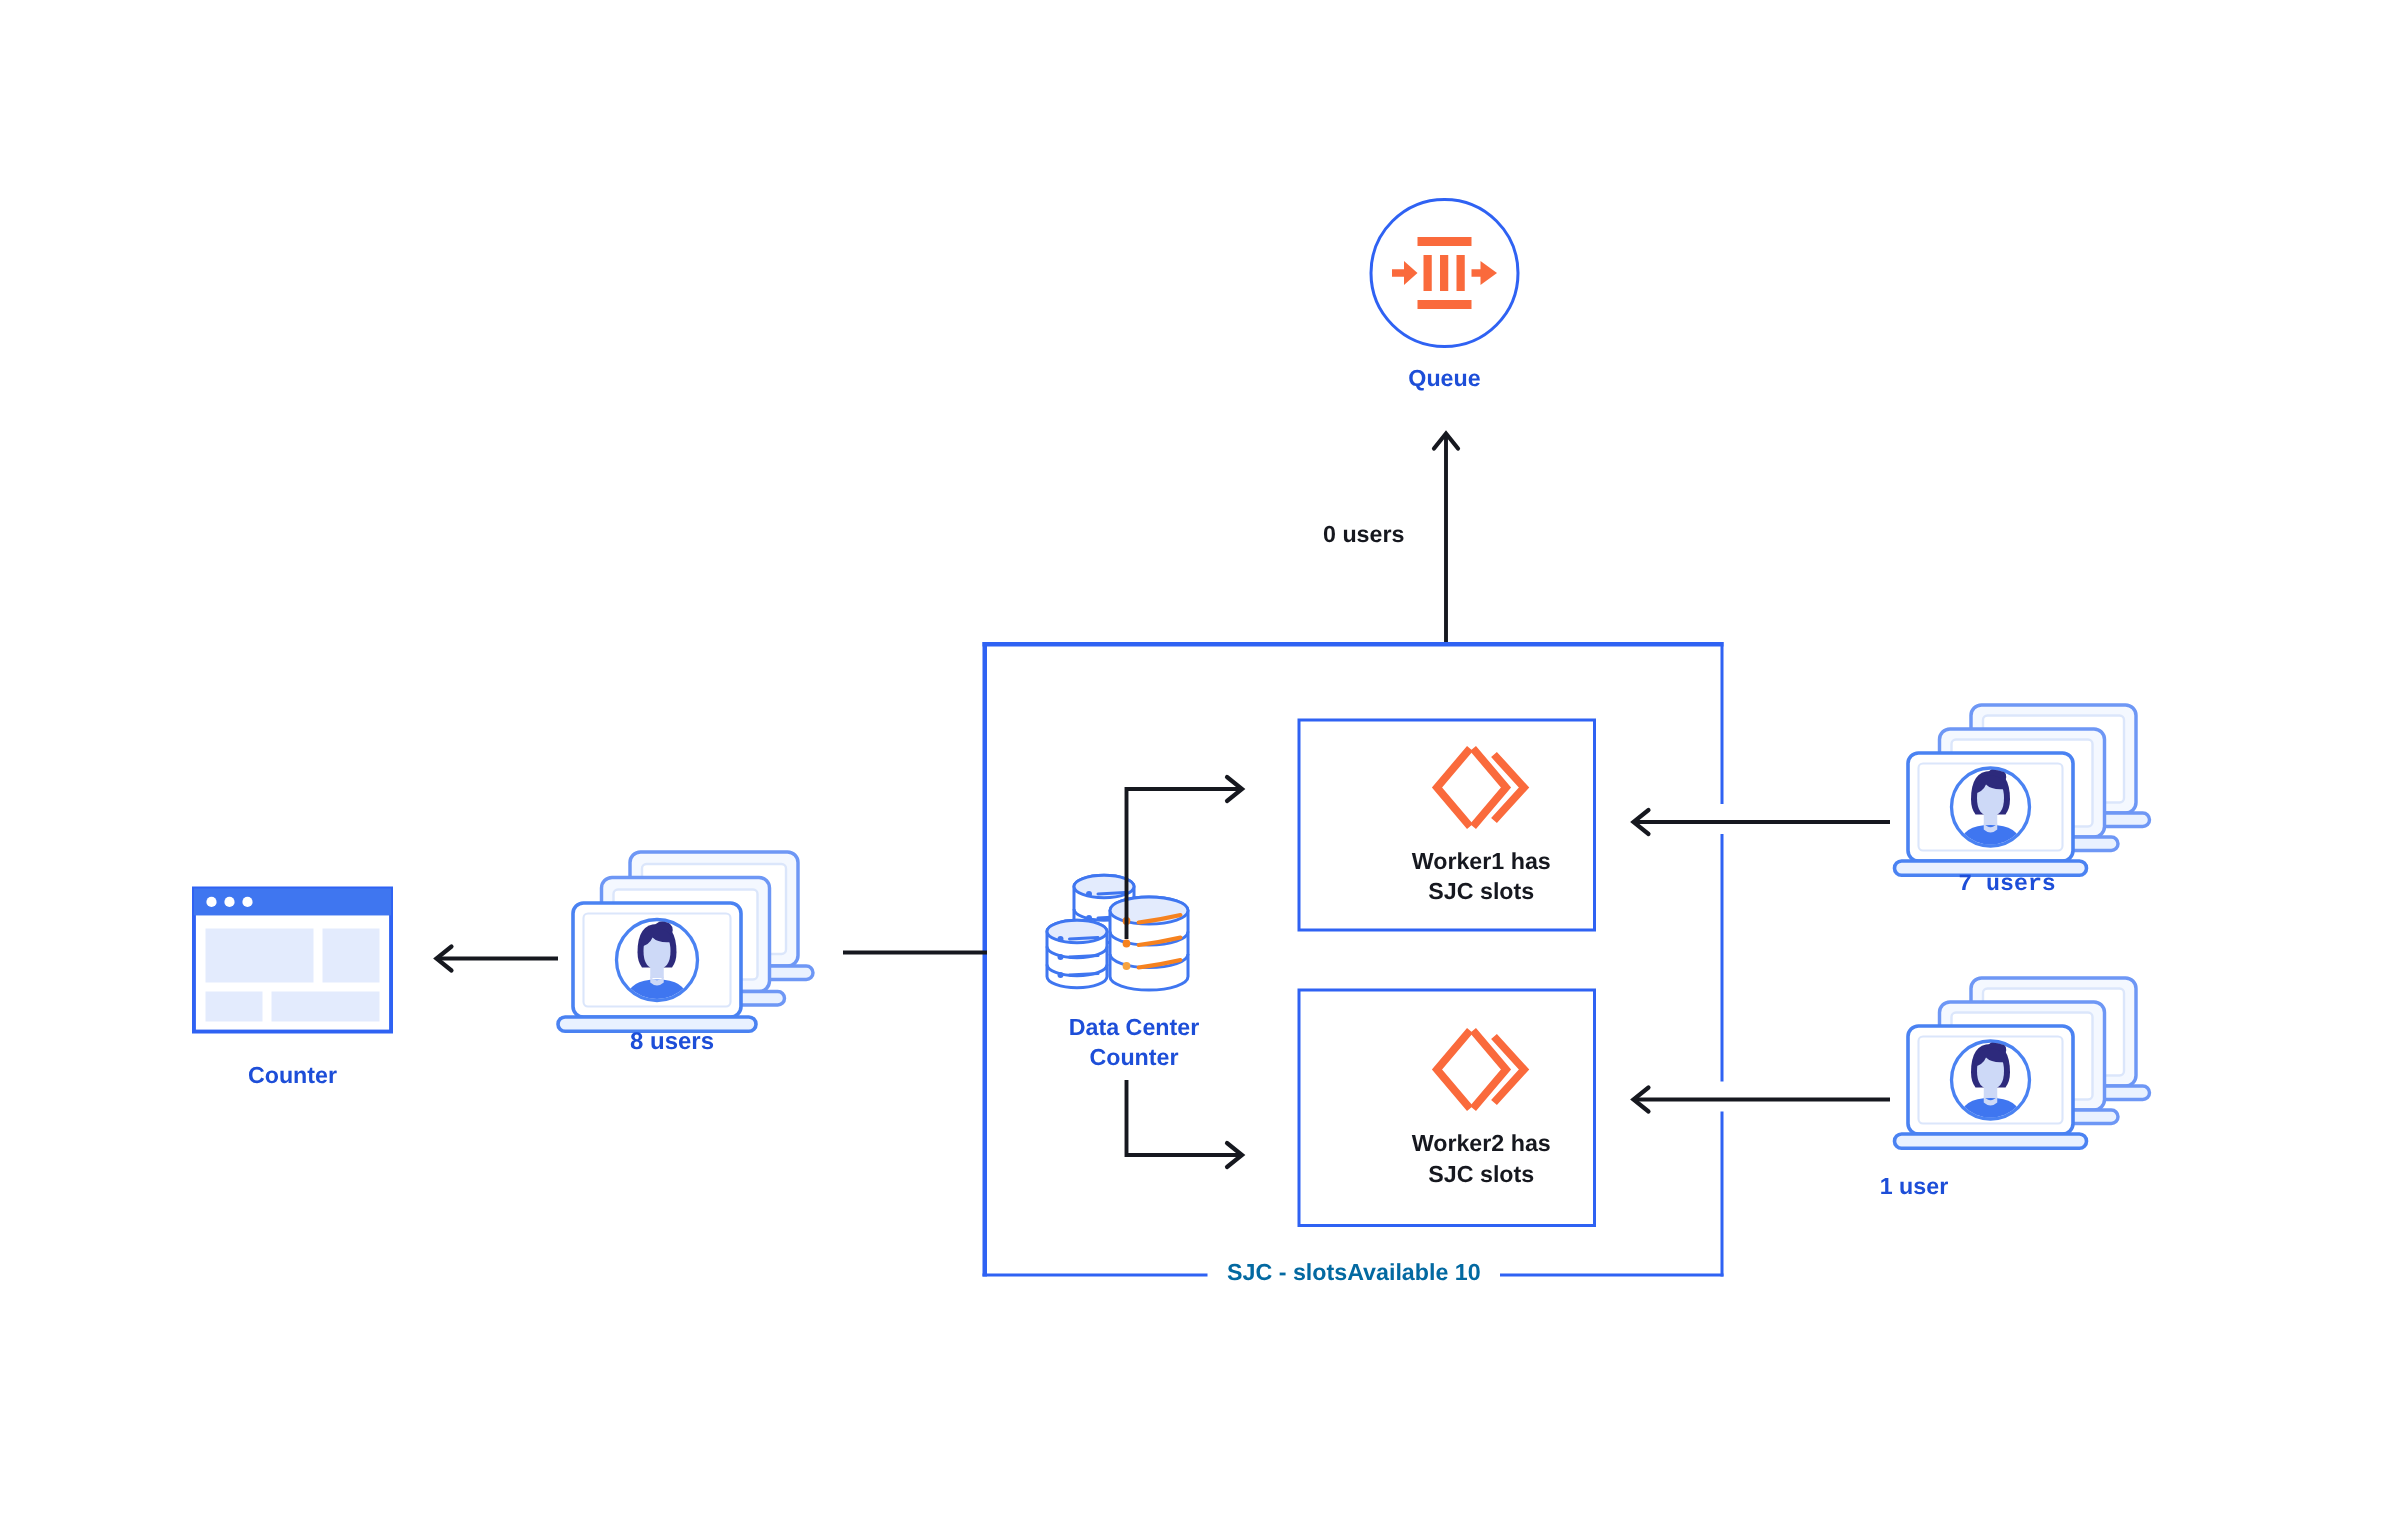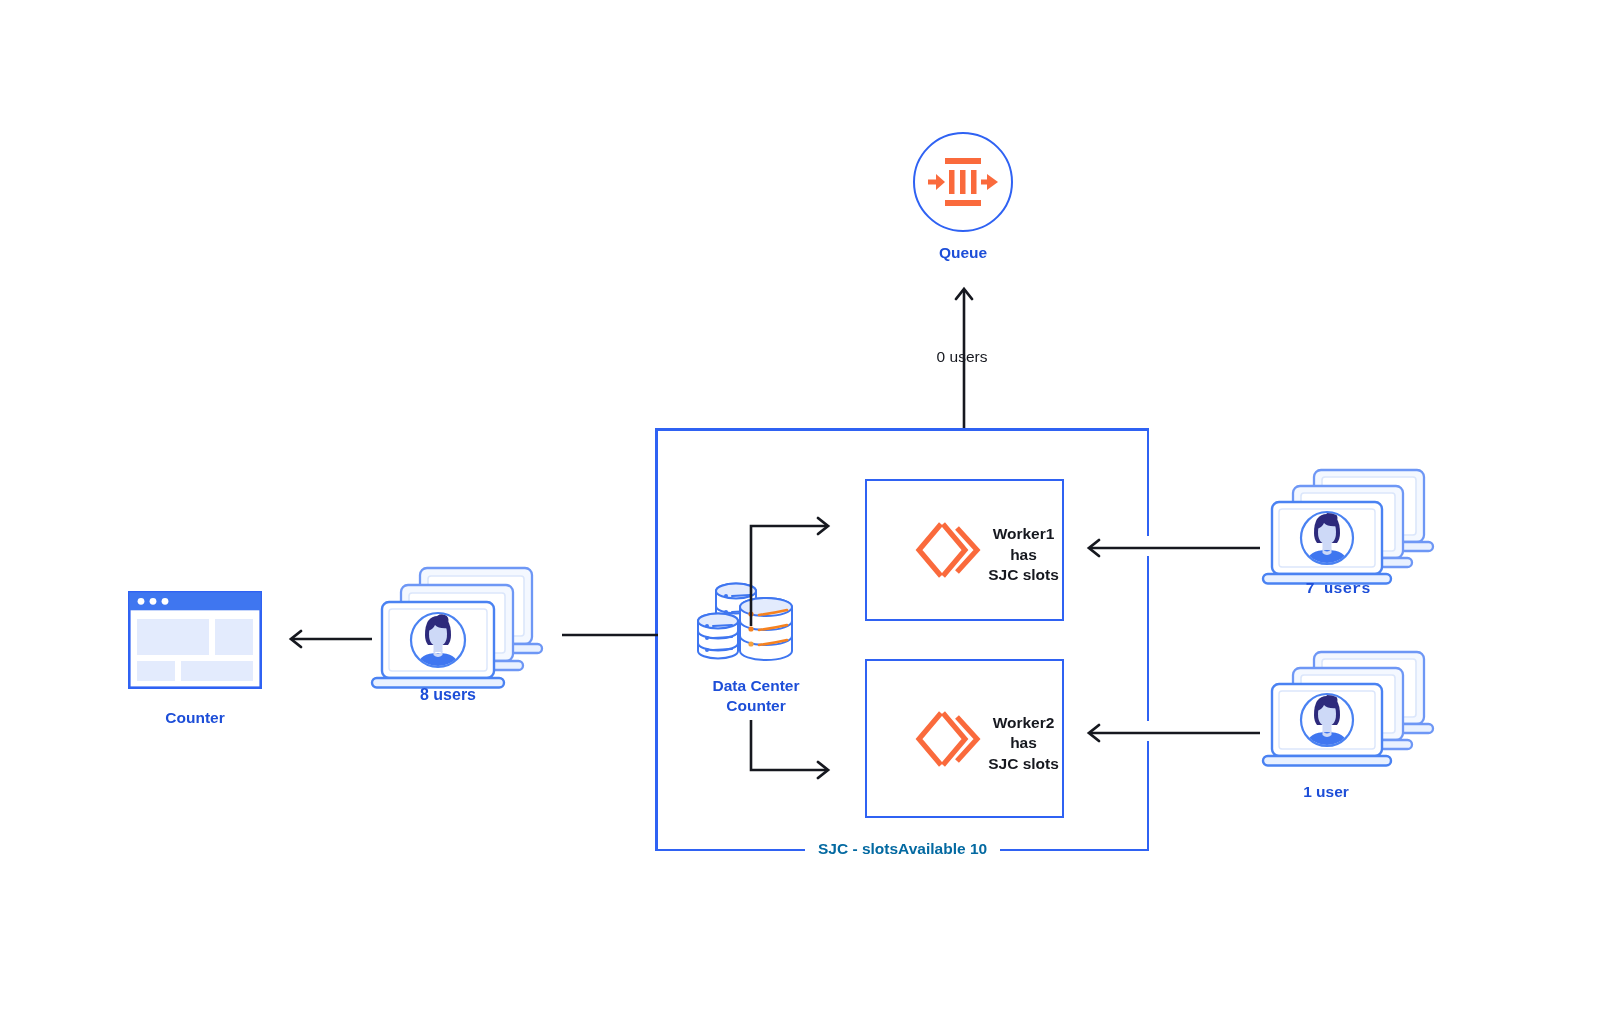--- a/index.html
+++ b/index.html
@@ -21,22 +21,21 @@
   .node-label {
     position: absolute;
     text-align: center;
     font-weight: bold;
     color: #1d4ed8;
     line-height: 1.32;
     white-space: pre-line;
   }
   .edge-label {
     position: absolute;
-    text-align: center;
-    font-weight: normal;
+    font-weight: bold;
     color: #16181f;
     white-space: nowrap;
   }
   .abs { position: absolute; }
   svg { display: block; overflow: visible; }
 
   
   #queue-node {
     position: absolute;
     left: 913px;
@@ -48,21 +47,21 @@
     background: #fff;
     box-sizing: border-box;
   }
   
   .worker-box {
     position: absolute;
     border: 2.5px solid #2f62f3;
     background: #fff;
     box-sizing: border-box;
     display: flex;
-    flex-direction: row;
+    flex-direction: column;
     align-items: center;
     justify-content: center;
     padding-left: 46px;
   }
   .worker-box .wlabel {
     margin-top: 10px;
     font-weight: bold;
     font-size: 15.5px;
     line-height: 1.32;
     color: #16181f;
@@ -328,20 +327,20 @@
             <path d="M-9,-6 q0,-12 9,-12 q9,0 9,12 q0,12 -9,12 q-9,0 -9,-12 z" fill="#cdd9f7"></path>
             <path d="M-11,-9 q2,-12 11,-12 q9,0 10,9 q-9,1 -13,-3 q-2,5 -8,6 z" fill="#2d2a7c"></path>
             <rect x="-4.5" y="3" width="9" height="9" fill="#cdd9f7"></rect>
             <path d="M-20,26 q0,-14 20,-14 q20,0 20,14 z" fill="#3f76f0"></path>
             <path d="M-4.5,11 q4.5,5 9,0 l0,4 q-4.5,4 -9,0 z" fill="#cdd9f7"></path>
           </g>
         </g>
       </g>
     </svg>
   </div>
-  <div class="node-label" style="left:1246px; top:782px; width:160px; font-size:15.5px;">1 user</div>
+  <div class="node-label" style="left:1196px; top:782px; width:160px; font-size:15.5px;">1 user</div>
 
   <svg class="abs" style="left:1080px; top:722px;" width="182" height="22" viewBox="0 0 182 22">
     <line x1="180" y1="11" x2="10" y2="11" stroke="#16181f" stroke-width="2.6"></line>
     <polyline points="19,3 9,11 19,19" fill="none" stroke="#16181f" stroke-width="2.8" stroke-linecap="round"></polyline>
   </svg>
 
 </div>
 
 </body></html>

